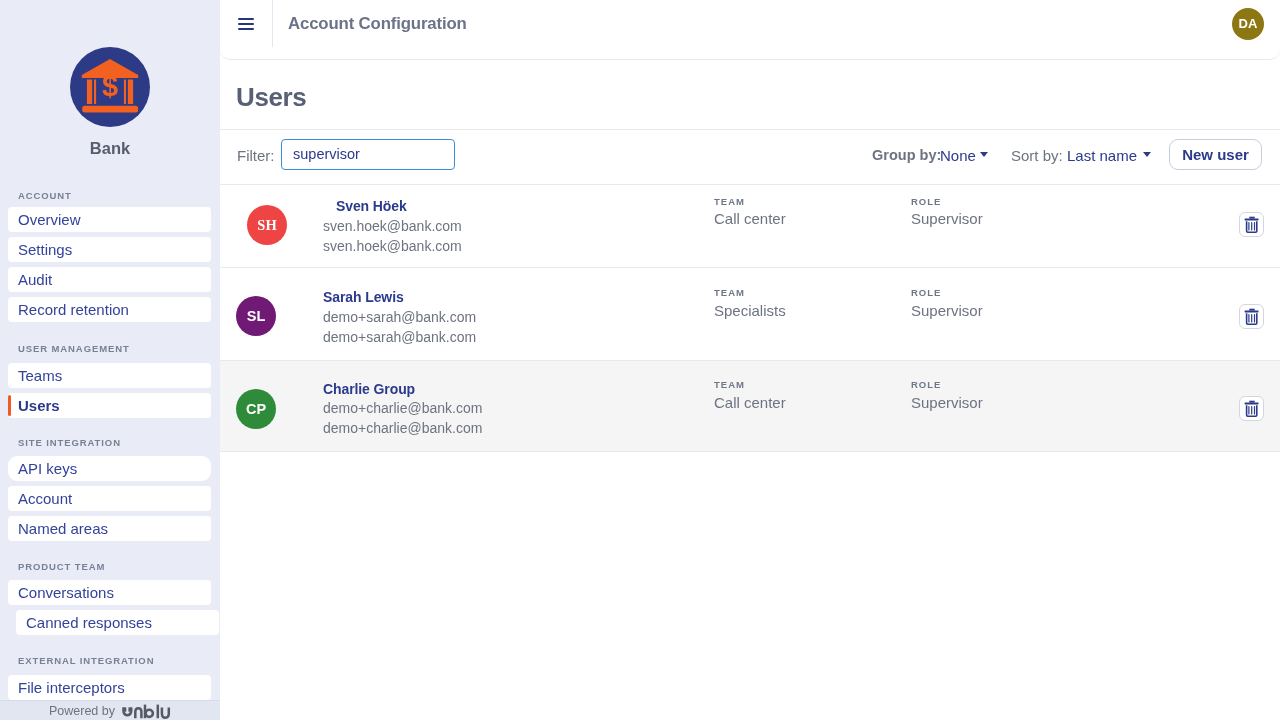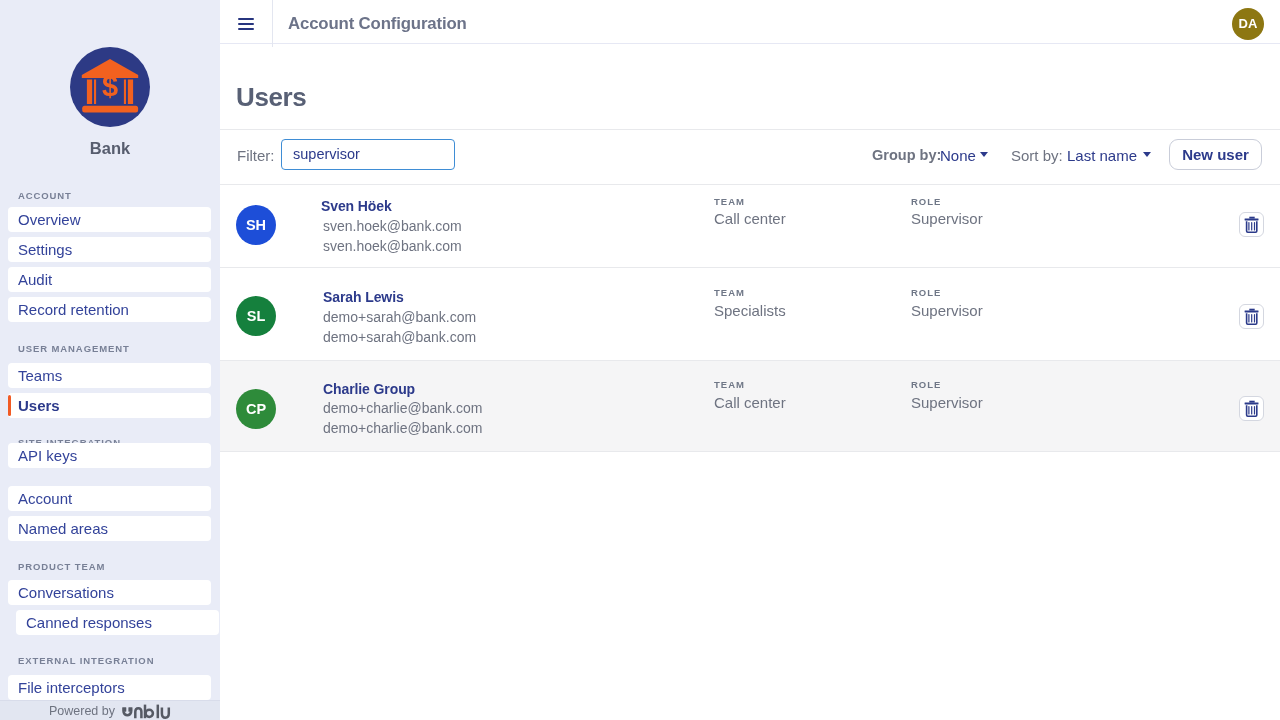--- a/index.html
+++ b/index.html
@@ -11,21 +11,21 @@
   #sidebar { left:0; top:0; width:220px; height:720px; background:#e9ecf7; }
   .navhead { left:18px; width:190px; font-size:9.5px; font-weight:bold; color:#788096; letter-spacing:0.9px; }
   .pill { left:8px; width:203px; height:25px; background:#fff; border-radius:4px; line-height:25px; padding-left:10px; font-size:15px; color:#33439a; }
   .pill.sel { font-weight:bold; color:#2c3a8b; }
   .selbar { left:7.5px; width:3.4px; border-radius:2px; background:#f15a24; }
   #bankname { left:0; top:139px; width:220px; text-align:center; font-size:16.5px; font-weight:bold; color:#575d6e; }
   #foot { left:0; top:700px; width:220px; height:20px; background:#e2e6f1; border-top:1px solid #d8dcea; display:flex; align-items:center; justify-content:center; }
   #foot span { font-size:12.5px; color:#6e7380; margin-right:7px; }
 
   
-  #topbar { left:220px; top:0; width:1060px; height:44px; background:#fff; border-bottom:1px solid #e6e8f4; }
+  #topbar { left:220px; top:0; width:1060px; height:60px; background:#fff; border-bottom:1px solid #e6e8f4;border-radius:10px; }
   .hbar { left:17.9px; width:16.3px; height:2.4px; border-radius:1.2px; background:#27357f; }
   #vsep { left:52px; top:0; width:1px; height:47px; background:#e3e6f0; }
   #title { left:68px; top:0; height:48px; line-height:48px; font-size:16.8px; font-weight:bold; color:#6c7389; letter-spacing:-0.15px; }
   #da { left:1012px; top:8px; width:32px; height:32px; border-radius:50%; background:#8d7712; color:#fff; font-size:13px; font-weight:bold; text-align:center; line-height:32px; }
 
   
   #h-users { left:236px; top:82px; font-size:26px; font-weight:bold; color:#586075; letter-spacing:-0.4px; }
   .hr { left:220px; width:1060px; height:1px; background:#e8e9ec; }
   #flabel { left:237px; top:147px; font-size:15px; color:#6e7381; }
   #finput { left:281px; top:139px; width:174px; height:31px; border:1.5px solid #3f8dd5; border-radius:4px; background:#fff; line-height:28px; padding-left:11px; font-size:14.5px; color:#2c3a8b; }
@@ -64,21 +64,21 @@
     <div class="abs pill" style="top:237px;">Settings</div>
     <div class="abs pill" style="top:267px;">Audit</div>
     <div class="abs pill" style="top:297px;">Record retention</div>
 
     <div class="abs navhead" style="top:343px;">USER MANAGEMENT</div>
     <div class="abs pill" style="top:363px;">Teams</div>
     <div class="abs pill sel" style="top:393px;">Users</div>
     <div class="abs selbar" style="top:394.5px; height:21px;"></div>
 
     <div class="abs navhead" style="top:437px;">SITE INTEGRATION</div>
-    <div class="abs pill" style="top:443px;">API keys</div>
+    <div class="abs pill" style="top:456px;border-radius:9px;">API keys</div>
     <div class="abs pill" style="top:486px;">Account</div>
     <div class="abs pill" style="top:516px;">Named areas</div>
 
     <div class="abs navhead" style="top:561px;">PRODUCT TEAM</div>
     <div class="abs pill" style="top:580px;">Conversations</div>
     <div class="abs pill" style="top:610px;margin-left:8px;">Canned responses</div>
 
     <div class="abs navhead" style="top:655px;">EXTERNAL INTEGRATION</div>
     <div class="abs pill" style="top:675px;">File interceptors</div>
 
@@ -122,22 +122,22 @@
   <div class="abs gval" style="left:1067px; top:147px;">Last name</div>
   <div class="abs caret" style="left:1143px; top:152px;"></div>
   <div class="abs" id="newuser">New user</div>
   <div class="abs hr" style="top:184px;"></div>
 
   <div class="abs" style="left:220px; top:360px; width:1060px; height:91px; background:#f5f5f6;"></div>
   <div class="abs hr" style="top:267px;"></div>
   <div class="abs hr" style="top:359.5px;"></div>
   <div class="abs hr" style="top:450.5px;"></div>
 
-  <div class="abs avatar" style="left:236px; top:205px; background:#1d4ed8;">SH</div>
-  <div class="abs uname" style="left:321px; top:198px;">Sven Höek</div>
+  <div class="abs avatar" style="left:247px; top:205px; background:#ef4444;font-family:Liberation Serif, serif;">SH</div>
+  <div class="abs uname" style="left:336px; top:198px;">Sven Höek</div>
   <div class="abs email" style="left:323px; top:218px;">sven.hoek@bank.com</div>
   <div class="abs email" style="left:323px; top:237.5px;">sven.hoek@bank.com</div>
   <div class="abs collabel" style="left:714px; top:195.5px;">TEAM</div>
   <div class="abs colval" style="left:714px; top:210px;">Call center</div>
   <div class="abs collabel" style="left:911px; top:195.5px;">ROLE</div>
   <div class="abs colval" style="left:911px; top:210px;">Supervisor</div>
   <div class="abs trashbtn" style="top:212px;">
     <svg width="18" height="18" viewBox="0 0 18 18">
       <g fill="#2b3a8a">
         <rect x="6.3" y="0.7" width="5.4" height="1.9"></rect>
@@ -145,21 +145,21 @@
       </g>
       <path d="M3.6,5.3 L3.6,15.1 Q3.6,16.3 4.8,16.3 L12.6,16.3 Q13.8,16.3 13.8,15.1 L13.8,5.3" fill="none" stroke="#2b3a8a" stroke-width="1.6"></path>
       <g stroke="#2b3a8a" stroke-width="1.2" stroke-linecap="round">
         <line x1="5.9" y1="6.7" x2="5.9" y2="13.9"></line>
         <line x1="8.7" y1="6.7" x2="8.7" y2="13.9"></line>
         <line x1="11.5" y1="6.7" x2="11.5" y2="13.9"></line>
       </g>
     </svg>
   </div>
 
-  <div class="abs avatar" style="left:236px; top:296px; background:#15803d;">SL</div>
+  <div class="abs avatar" style="left:236px; top:296px; background:#701a75;">SL</div>
   <div class="abs uname" style="left:323px; top:288.5px;">Sarah Lewis</div>
   <div class="abs email" style="left:323px; top:309px;">demo+sarah@bank.com</div>
   <div class="abs email" style="left:323px; top:329px;">demo+sarah@bank.com</div>
   <div class="abs collabel" style="left:714px; top:286.5px;">TEAM</div>
   <div class="abs colval" style="left:714px; top:301.5px;">Specialists</div>
   <div class="abs collabel" style="left:911px; top:286.5px;">ROLE</div>
   <div class="abs colval" style="left:911px; top:301.5px;">Supervisor</div>
   <div class="abs trashbtn" style="top:304px;">
     <svg width="18" height="18" viewBox="0 0 18 18">
       <g fill="#2b3a8a">

